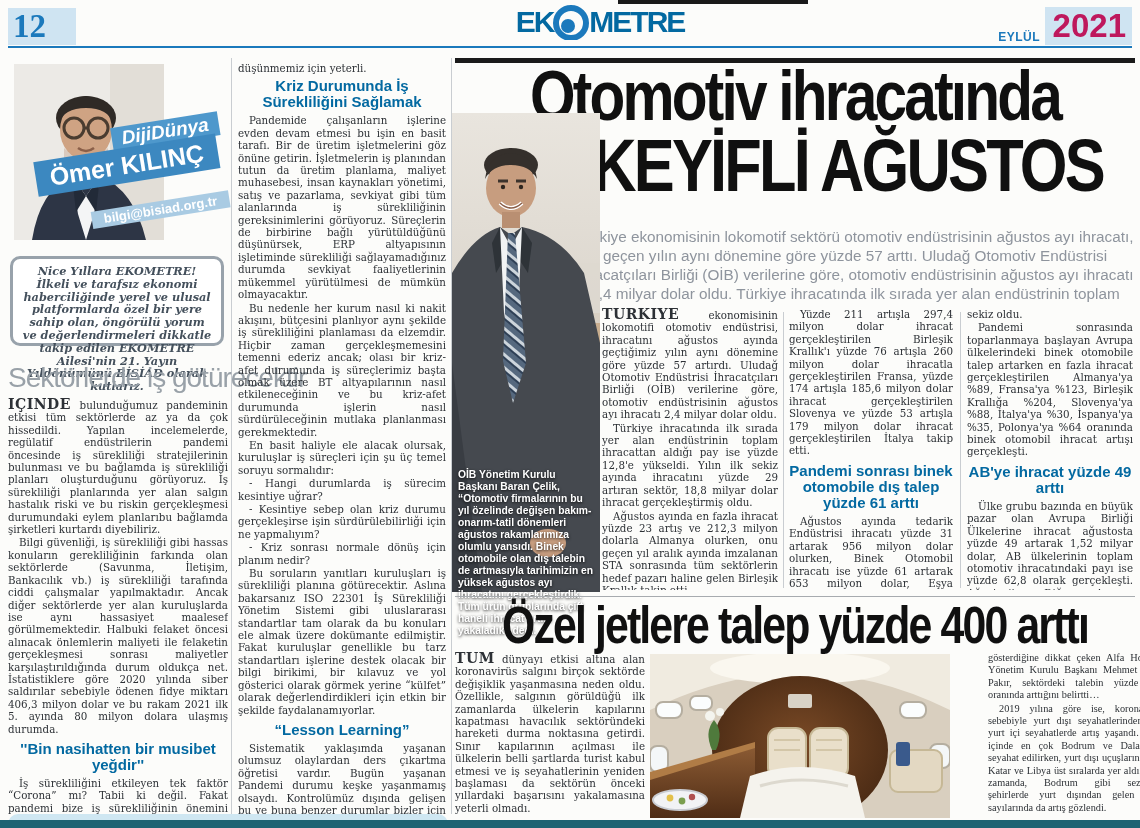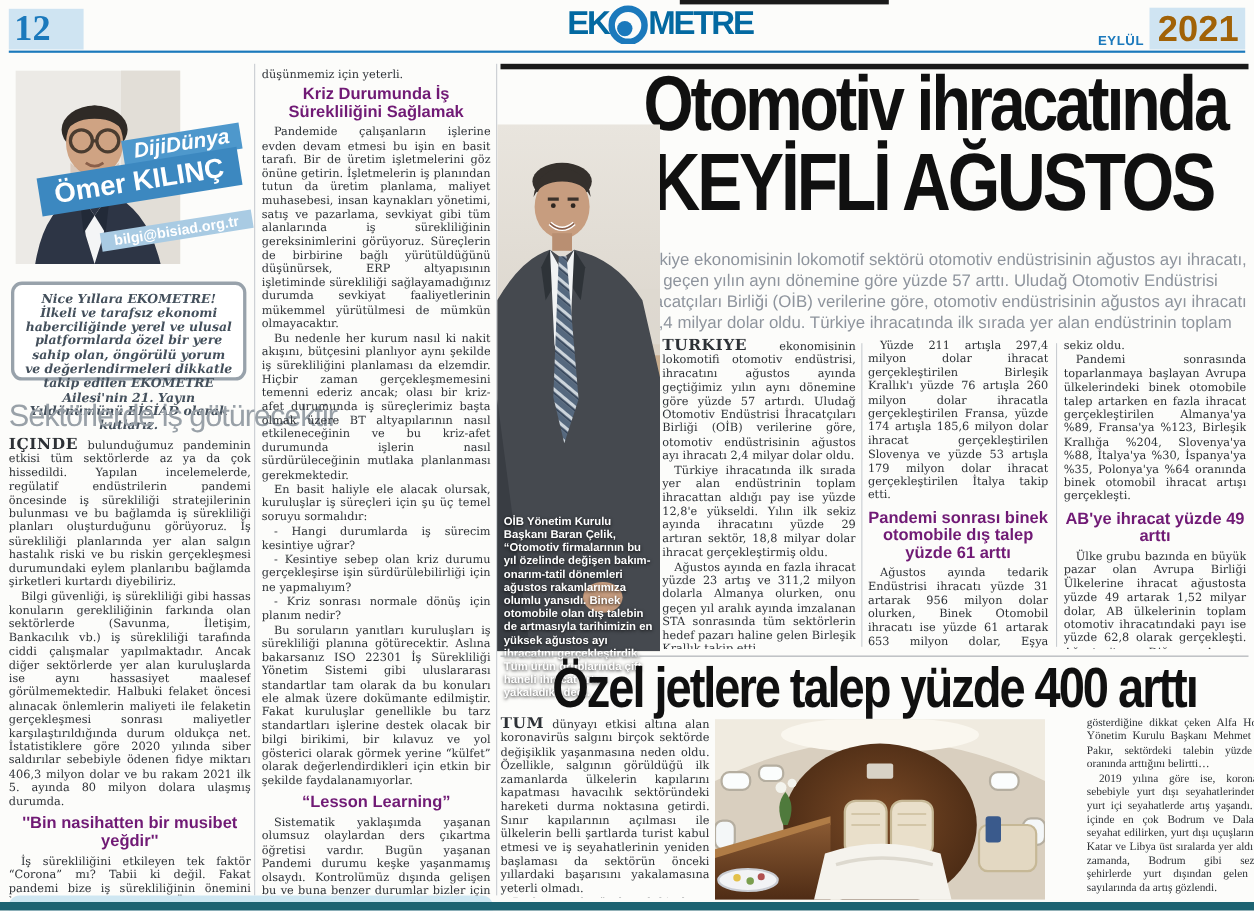--- a/index.html
+++ b/index.html
@@ -7,40 +7,40 @@
         font-family:"DejaVu Serif",serif;color:#2d3136;}
   .abs{position:absolute;}
   
   .hdr-num{font-family:Liberation Serif, serif;font-weight:bold;font-size:33px;
            color:#1b79bc;background:#cfe4f2;padding:0 30px 1px 5px;line-height:36px;}
   .masthead{font-family:"Liberation Sans",sans-serif;font-weight:bold;font-size:30px;
             color:#0369a1;letter-spacing:-2px;display:flex;align-items:center;gap:1px;}
   .hdr-month{font-family:"Liberation Sans",sans-serif;font-weight:bold;font-size:12px;
              color:#1b79bc;letter-spacing:.5px;}
   .hdr-year{font-family:"Liberation Sans",sans-serif;font-weight:bold;font-size:33px;
-            color:#a16207;background:#cfe4f2;padding:0 6px 1px 8px;line-height:36px;}
+            color:#be185d;background:#cfe4f2;padding:0 6px 1px 8px;line-height:36px;}
   .hdr-rule{background:#1b79bc;height:2px;}
   .topsliver{background:#1a1a1a;height:4px;}
   
   .vline{width:1px;background:#c9cdd1;}
   .hline{height:1px;background:#a7abaf;}
   
   .ribbon{font-family:"Liberation Sans",sans-serif;color:#fff;transform:rotate(-9deg);
           transform-origin:left center;white-space:nowrap;}
   .infobox{border:3px solid #98a2ab;border-radius:16px;background:#fff;
            font-style:italic;font-weight:bold;color:#44505c;font-size:11.3px;
            line-height:12.8px;text-align:center;padding:6px 8px;box-sizing:border-box;}
   .graytitle{font-family:"Liberation Sans",sans-serif;color:#99a1a8;font-size:28px;
              letter-spacing:-1px;white-space:nowrap;}
   
   .body{font-size:10.3px;line-height:12.4px;text-align:justify;overflow:hidden;}
   .body p{margin:0 0 1px 0;}
   .body p.ind{text-indent:11px;}
   .lead{font-weight:bold;font-size:14px;letter-spacing:.5px;}
-  .bluesub{font-family:"Liberation Sans",sans-serif;font-weight:bold;color:#701a75;
+  .bluesub{font-family:"Liberation Sans",sans-serif;font-weight:bold;color:#0369a1;
            font-size:15px;line-height:16px;text-align:center;margin:6px 0 4px 0;}
   
   .head1{font-family:"Liberation Sans",sans-serif;font-weight:bold;color:#101010;
          letter-spacing:-3px;text-align:center;white-space:nowrap;}
   .squeeze{display:inline-block;transform:scale(.93,1.12);transform-origin:center;}
   .deck{font-family:"Liberation Sans",sans-serif;color:#8e949d;font-size:15.3px;
         line-height:19px;text-align:center;}
   .caption{font-family:"Liberation Sans",sans-serif;font-weight:bold;color:#fff;
            font-size:10.3px;line-height:12px;text-shadow:0 1px 3px rgba(0,0,0,.85);}
   
@@ -134,21 +134,21 @@
     <p class="ind">- Kesintiye sebep olan kriz durumu gerçekleşirse işin sürdürülebilirliği için ne yapmalıyım?</p>
     <p class="ind">- Kriz sonrası normale dönüş için planım nedir?</p>
     <p class="ind">Bu soruların yanıtları kuruluşları iş sürekliliği planına götürecektir. Aslına bakarsanız ISO 22301 İş Sürekliliği Yönetim Sistemi gibi uluslararası standartlar tam olarak da bu konuları ele almak üzere dokümante edilmiştir. Fakat kuruluşlar genellikle bu tarz standartları işlerine destek olacak bir bilgi birikimi, bir kılavuz ve yol gösterici olarak görmek yerine “külfet” olarak değerlendirdikleri için etkin bir şekilde faydalanamıyorlar.</p>
     <div class="bluesub">“Lesson Learning”</div>
     <p class="ind">Sistematik yaklaşımda yaşanan olumsuz olaylardan ders çıkartma öğretisi vardır. Bugün yaşanan Pandemi durumu keşke yaşanmamış olsaydı. Kontrolümüz dışında gelişen bu ve buna benzer durumlar bizler için ders çıkartmak için önemlidir. Bu yaşanan salgın olayından herkesin kendince çıkarabileceği bir ders mutlaka vardır. En basitinden insanların temizlik anlayışını sorgulamasına, temizlik alışkanlıklarının değişmesine sebep oldu diyebiliriz. Fakat sistem yöneten insanlar için de iş sürekliliği planları ve iş etki analizleri açısından çıkartılabilecek dersler olduğunu düşünüyorum.</p>
 
   </div>
 
   <div class="abs topsliver" style="left:455px;top:58px;width:680px;height:5px;"></div>
 
-  <div class="abs head1" style="left:455px;top:62px;width:680px;font-size:63px;line-height:66px;text-align:right;">
+  <div class="abs head1" style="left:455px;top:62px;width:680px;font-size:63px;line-height:66px;">
     <span class="squeeze">Otomotiv ihracatında</span>
   </div>
   <div class="abs head1" style="left:560px;top:130px;width:575px;font-size:66px;line-height:70px;">
     <span class="squeeze">KEYİFLİ AĞUSTOS</span>
   </div>
 
   <div class="abs deck" style="left:575px;top:227px;width:560px;height:78px;overflow:hidden;">Türkiye ekonomisinin lokomotif sektörü otomotiv endüstrisinin ağustos ayı ihracatı, geçen yılın aynı dönemine göre yüzde 57 arttı. Uludağ Otomotiv Endüstrisi İhracatçıları Birliği (OİB) verilerine göre, otomotiv endüstrisinin ağustos ayı ihracatı 2,4 milyar dolar oldu. Türkiye ihracatında ilk sırada yer alan endüstrinin toplam ihracattan aldığı pay ise yüzde 12,8'e yükseldi.</div>
 
   <div class="abs" style="left:452px;top:113px;width:148px;height:479px;border-radius:14px;">
     <svg width="148" height="479" viewBox="0 0 148 479">
@@ -182,21 +182,21 @@
       <path d="M56,120 L63,120 L74,250 L61,290 L51,248 Z" fill="url(#tiestr)"></path>
       <path d="M0,250 L30,479 L0,479 Z" fill="#393d43"></path>
       <ellipse cx="96" cy="430" rx="18" ry="14" fill="#c79d7f"></ellipse>
     </svg>
     <div class="abs caption" style="left:6px;top:356px;width:136px;">OİB Yönetim Kurulu Başkanı Baran Çelik, “Otomotiv firmalarının bu yıl özelinde değişen bakım-onarım-tatil dönemleri ağustos rakamlarımıza olumlu yansıdı. Binek otomobile olan dış talebin de artmasıyla tarihimizin en yüksek ağustos ayı ihracatını gerçekleştirdik. Tüm ürün gruplarında çift haneli ihracat artışı yakaladık” dedi.</div>
   </div>
 
   <div class="abs body" style="left:602px;top:308px;width:176px;height:282px;">
     <p><span class="lead">TÜRKİYE</span> <span>ekonomisinin lokomotifi otomotiv endüstrisi, ihracatını ağustos ayında geçtiğimiz yılın aynı dönemine göre yüzde 57 artırdı. Uludağ Otomotiv Endüstrisi İhracatçıları Birliği (OİB) verilerine göre, otomotiv endüstrisinin ağustos ayı ihracatı 2,4 milyar dolar oldu.</span></p>
     <p class="ind">Türkiye ihracatında ilk sırada yer alan endüstrinin toplam ihracattan aldığı pay ise yüzde 12,8'e yükseldi. Yılın ilk sekiz ayında ihracatını yüzde 29 artıran sektör, 18,8 milyar dolar ihracat gerçekleştirmiş oldu.</p>
-    <p class="ind">Ağustos ayında en fazla ihracat yüzde 23 artış ve 311,2 milyon dolarla Almanya olurken, onu geçen yıl aralık ayında imzalanan STA sonrasında tüm sektörlerin hedef pazarı haline gelen Birleşik Krallık takip etti.</p>
+    <p class="ind">Ağustos ayında en fazla ihracat yüzde 23 artış ve 212,3 milyon dolarla Almanya olurken, onu geçen yıl aralık ayında imzalanan STA sonrasında tüm sektörlerin hedef pazarı haline gelen Birleşik Krallık takip etti.</p>
   </div>
 
   <div class="abs body" style="left:760px;top:308px;width:164px;height:282px;margin-left:29px;">
     <p class="ind">Yüzde 211 artışla 297,4 milyon dolar ihracat gerçekleştirilen Birleşik Krallık'ı yüzde 76 artışla 260 milyon dolar ihracatla gerçekleştirilen Fransa, yüzde 174 artışla 185,6 milyon dolar ihracat gerçekleştirilen Slovenya ve yüzde 53 artışla 179 milyon dolar ihracat gerçekleştirilen İtalya takip etti.</p>
     <div class="bluesub">Pandemi sonrası binek otomobile dış talep yüzde 61 arttı</div>
     <p class="ind">Ağustos ayında tedarik Endüstrisi ihracatı yüzde 31 artarak 956 milyon dolar olurken, Binek Otomobil ihracatı ise yüzde 61 artarak 653 milyon dolar, Eşya Taşımaya Mahsus Motorlu Taşıtlar ihracatı yüzde 149 artarak 592 milyon dolar, Otobüs-Minibüs-Midibüs ihracatı da yüzde 47 artarak 117,5 milyon</p>
   </div>
 
   <div class="abs body" style="left:967px;top:308px;width:166px;height:282px;">
     <p>sekiz oldu.</p>

